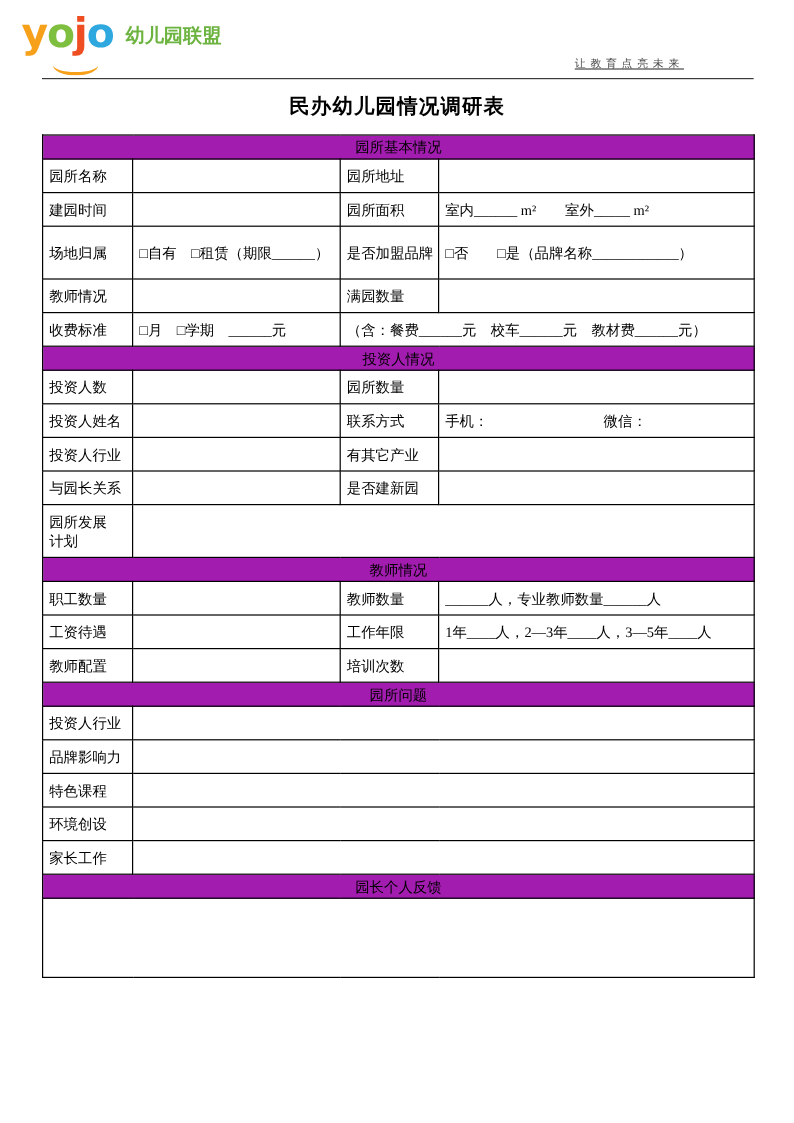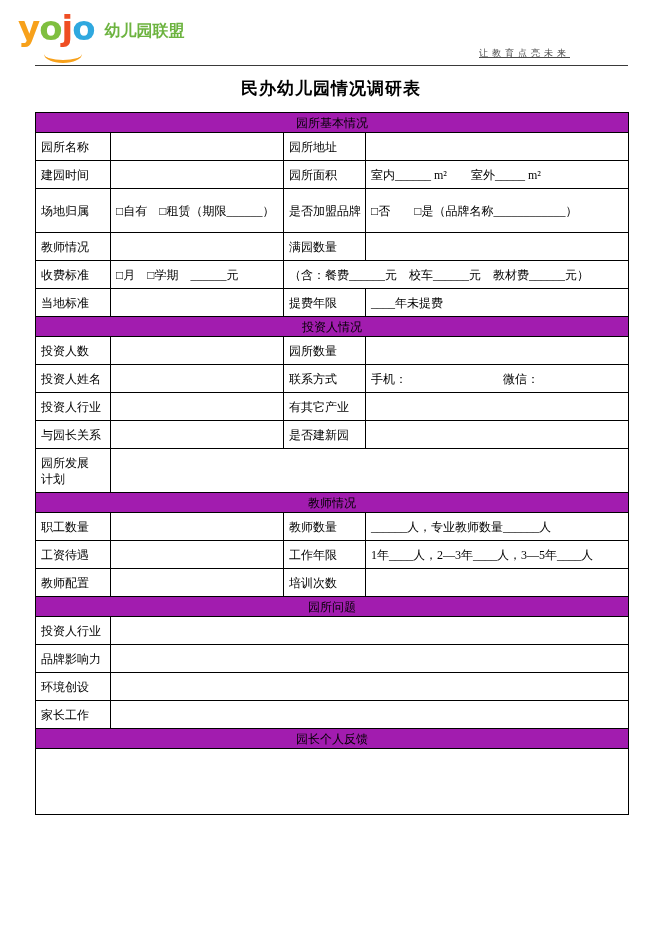--- a/index.html
+++ b/index.html
@@ -109,26 +109,20 @@
         <td class="lbl">教师情况</td>
         <td class="val"></td>
         <td class="lbl">满园数量</td>
         <td class="val"></td>
       </tr>
       <tr>
         <td class="lbl">收费标准</td>
         <td class="val nowrap">□月　□学期　______元</td>
         <td class="val nowrap" colspan="2">（含：餐费______元　校车______元　教材费______元）</td>
       </tr>
-      <tr>
-        <td class="lbl">当地标准</td>
-        <td class="val"></td>
-        <td class="lbl">提费年限</td>
-        <td class="val nowrap">____年未提费</td>
-      </tr>
 
       <tr class="sec-row">
         <td colspan="4">投资人情况</td>
       </tr>
       <tr>
         <td class="lbl">投资人数</td>
         <td class="val"></td>
         <td class="lbl">园所数量</td>
         <td class="val"></td>
       </tr>
@@ -183,20 +177,24 @@
       </tr>
       <tr>
         <td class="lbl">投资人行业</td>
         <td class="val" colspan="3"></td>
       </tr>
       <tr>
         <td class="lbl">品牌影响力</td>
         <td class="val" colspan="3"></td>
       </tr>
       <tr>
+        <td class="lbl">特色课程</td>
+        <td class="val" colspan="3"></td>
+      </tr>
+      <tr>
         <td class="lbl">环境创设</td>
         <td class="val" colspan="3"></td>
       </tr>
       <tr>
         <td class="lbl">家长工作</td>
         <td class="val" colspan="3"></td>
       </tr>
 
       <tr class="sec-row">
         <td colspan="4">园长个人反馈</td>

